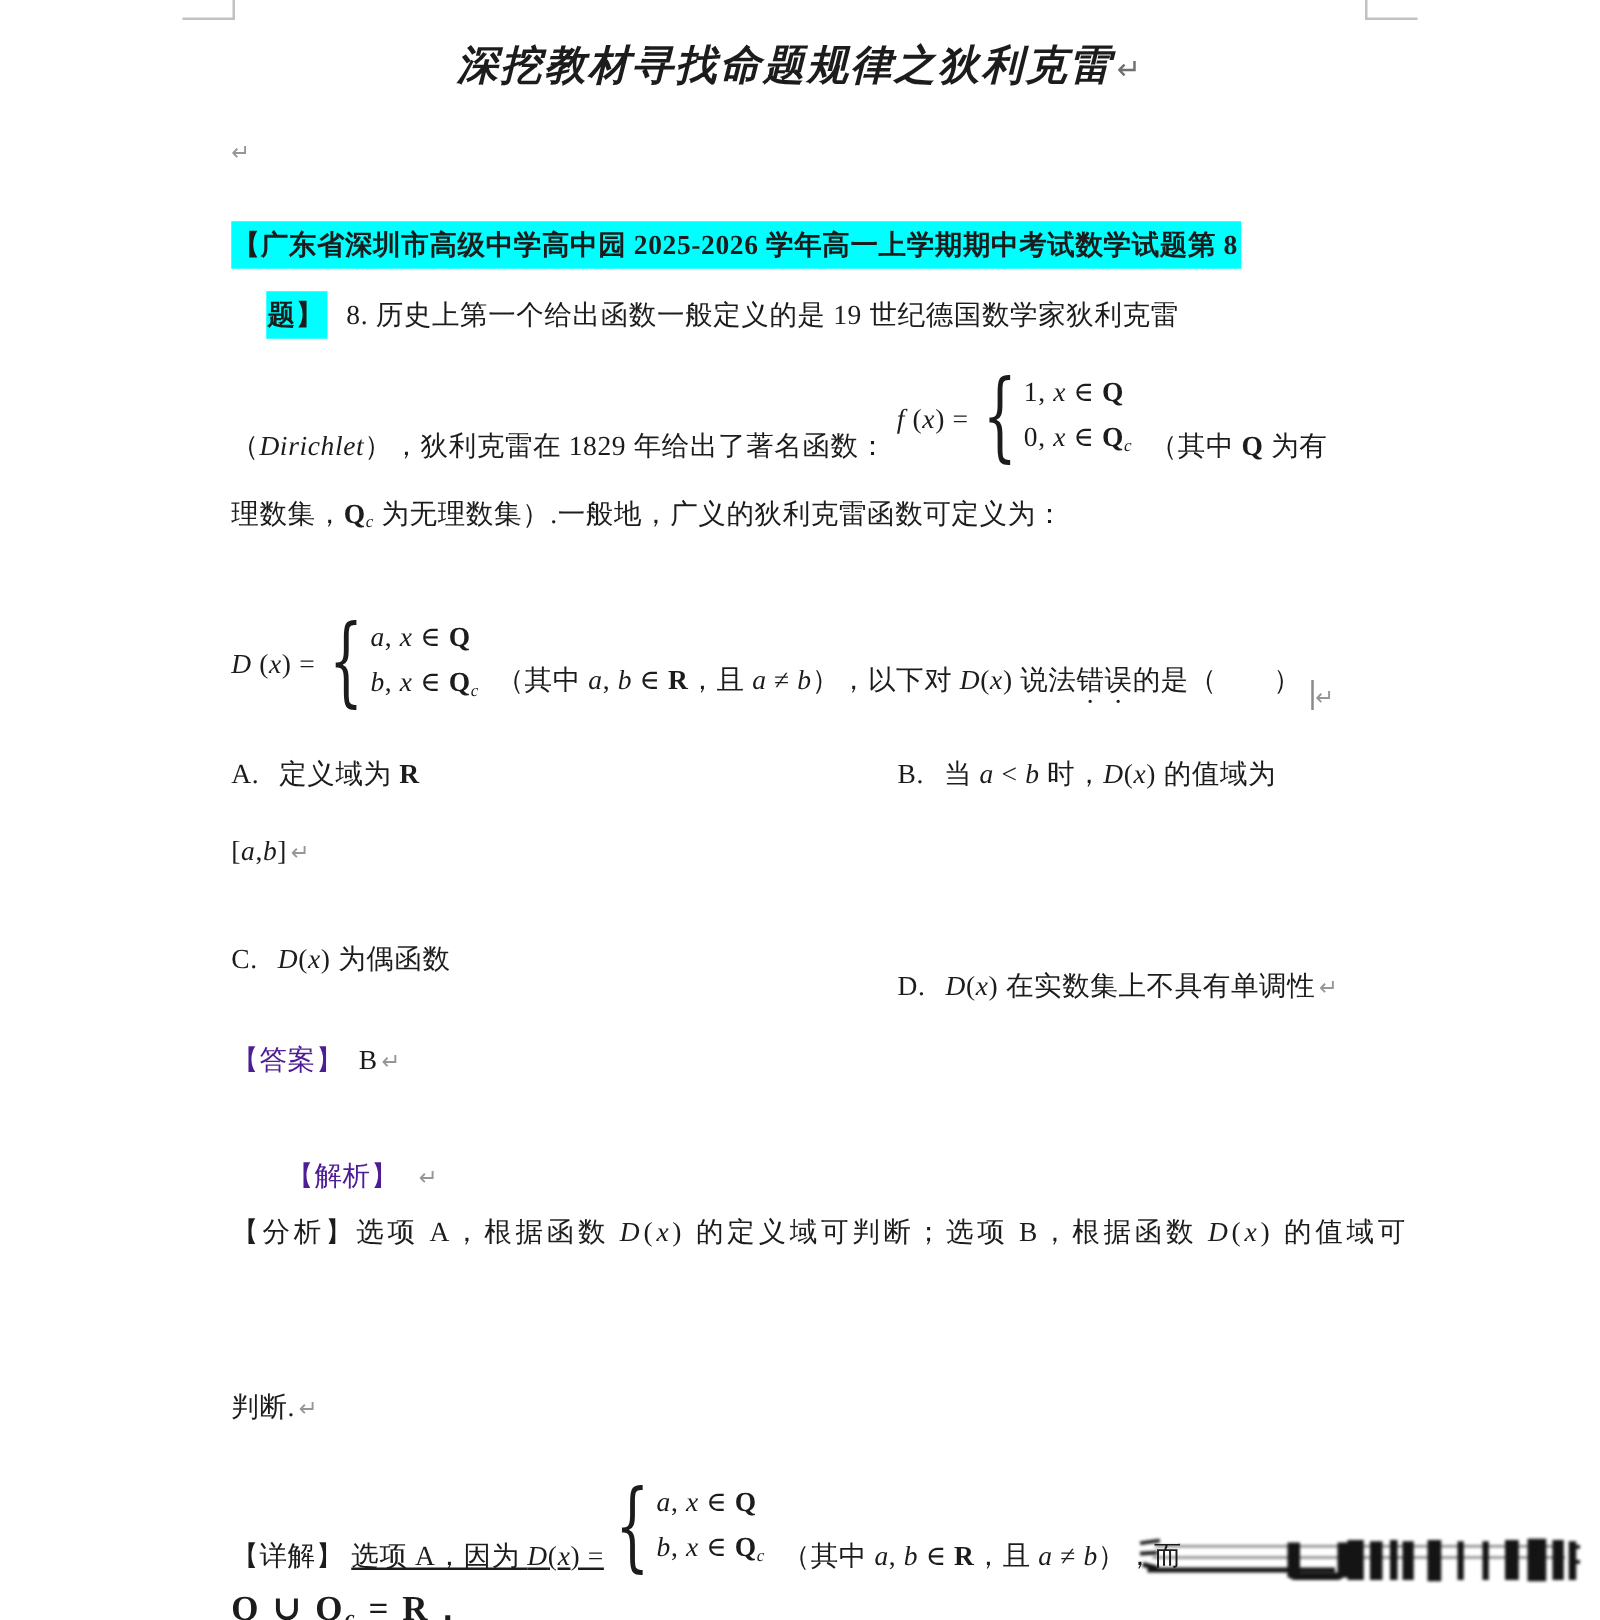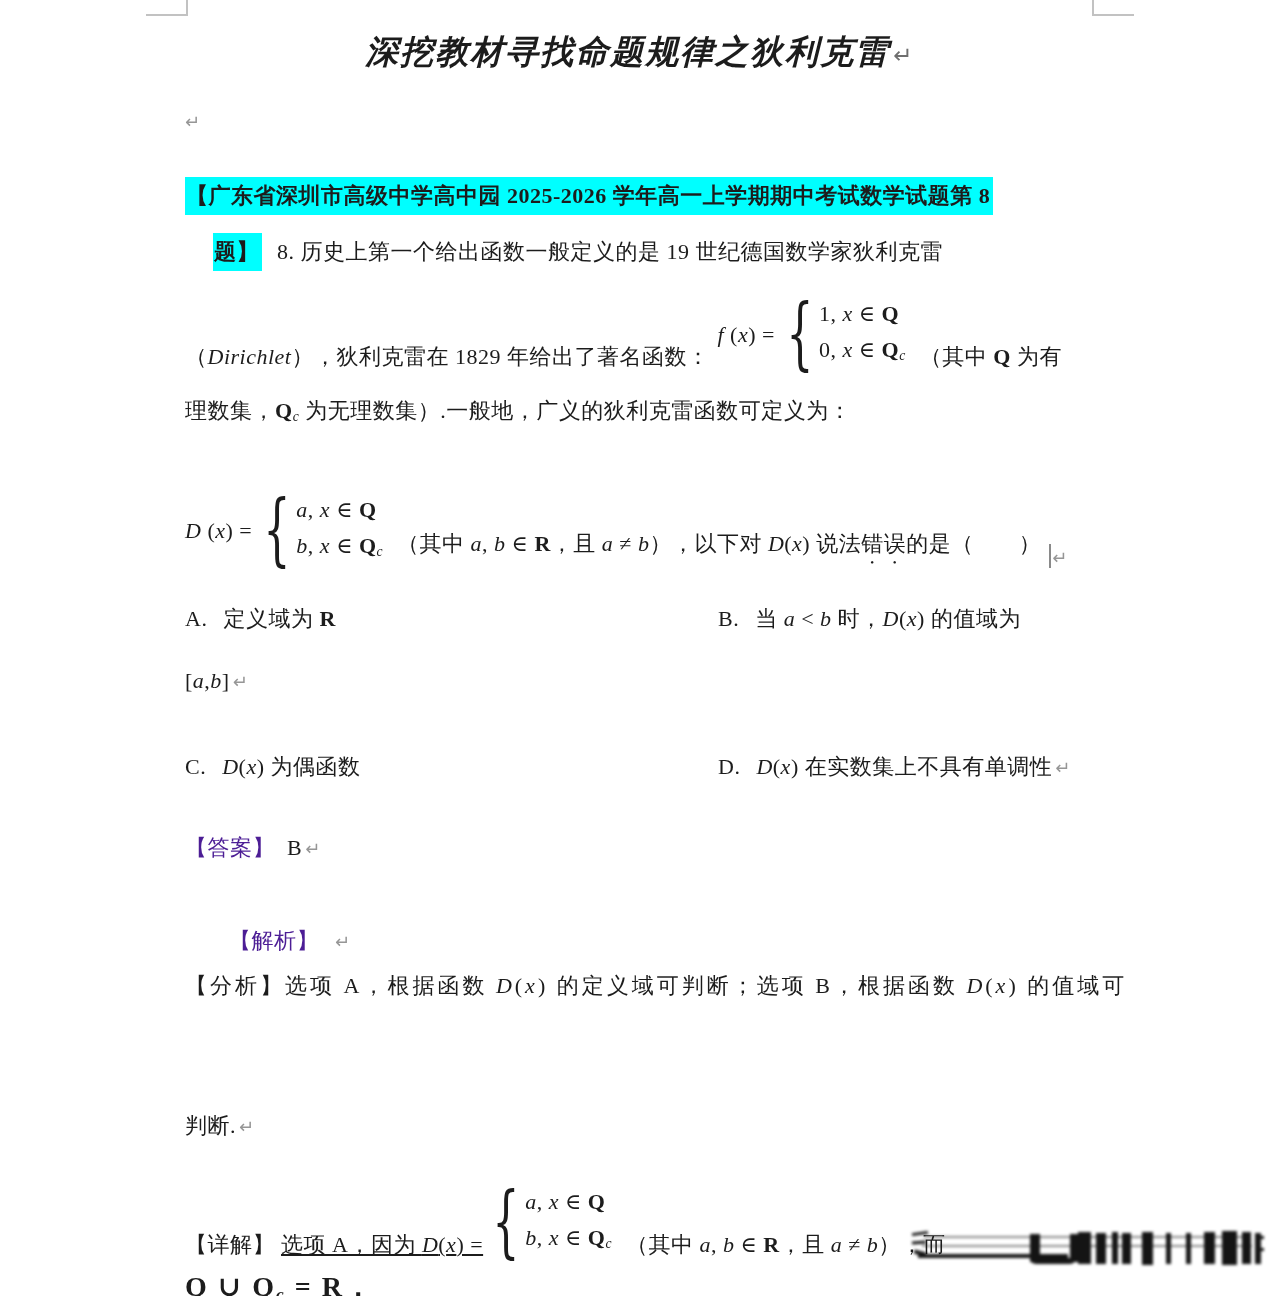--- a/index.html
+++ b/index.html
@@ -123,21 +123,21 @@
   </div>
 
   <div class="blk" style="top:668px;">
     <span><span class="r-n">[</span><span class="r-i">a</span><span class="r-n">,</span><span class="r-i">b</span><span class="r-n">]</span></span><span class="pm">↵</span>
   </div>
 
   <div class="blk" style="top:752px;">
     <span class="opt-label">C.</span>
     <span><span class="r-i">D</span><span class="r-n">(</span><span class="r-i">x</span><span class="r-n">)</span><span class="r-n"> 为偶函数</span></span>
   </div>
-  <div class="blk" style="top:752px;left:718px;">
+  <div class="blk" style="top:774px;left:718px;">
     <span class="opt-label">D.</span>
     <span><span class="r-i">D</span><span class="r-n">(</span><span class="r-i">x</span><span class="r-n">)</span><span class="r-n"> 在实数集上不具有单调性</span></span><span class="pm">↵</span>
   </div>
 
   <div class="blk" style="top:833px;">
     <span class="lbl-blue">【答案】</span>
     <span style="margin-left:6px;">B</span><span class="pm">↵</span>
   </div>
 
   <div class="blk" style="top:926px;margin-left:44px;">

